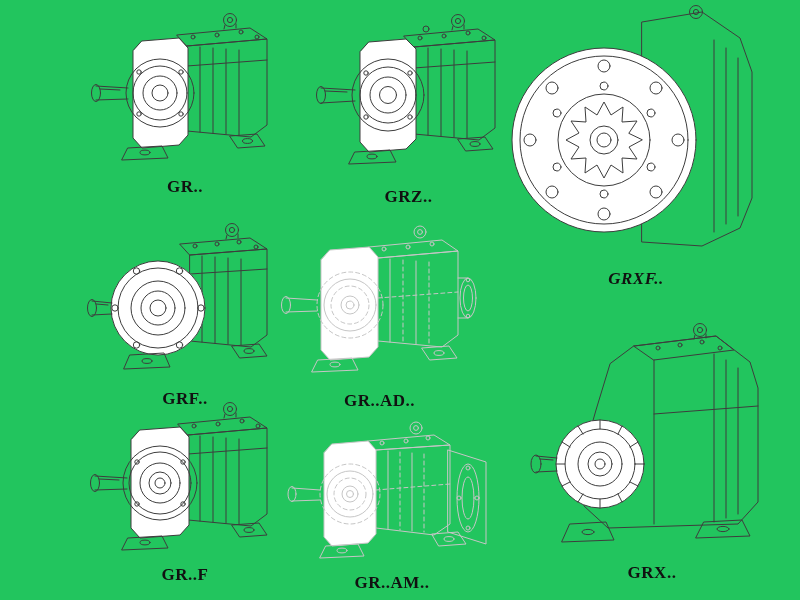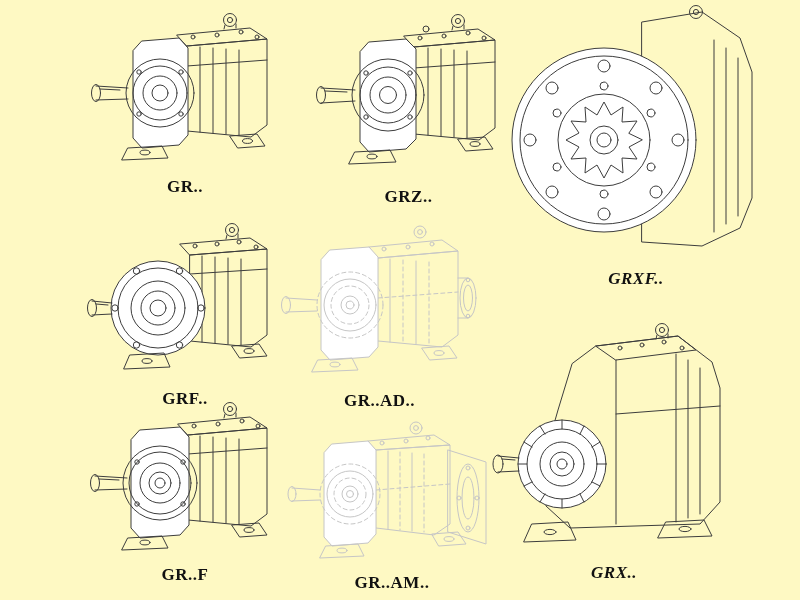--- a/index.html
+++ b/index.html
@@ -1,16 +1,16 @@
 <!DOCTYPE html>
 <html><head>
 <meta charset="utf-8">
 <style>
   html,body{margin:0;padding:0;background:#ffffff;}
-  .sheet{position:relative;width:800px;height:600px;background:#fef9c3;overflow:hidden;
+  .sheet{position:relative;width:800px;height:600px;background:#22c55e;overflow:hidden;
          font-family:"Liberation Serif", serif;}
   .cell{position:absolute;display:flex;flex-direction:column;align-items:center;}
   .cell svg{display:block;}
   .label{font-weight:bold;font-size:17px;color:#111111;letter-spacing:.5px;margin-top:1px;
          font-family:"Liberation Serif", serif;}
   .draw *{stroke:#3d3d3d;stroke-width:1;fill:none;stroke-linejoin:round;stroke-linecap:round;}
   .draw .fillw{fill:#ffffff;}
   .ghost *{stroke:#c6c6c6;}
   .dash{stroke-dasharray:4 3;}
 </style>
@@ -326,21 +326,21 @@
       <g>
         <path d="M44 142 L76 140 L82 152 L38 154 Z"></path>
           <ellipse cx="60" cy="146.5" rx="5" ry="2.4"></ellipse>
         <path d="M150 130 L176 128 L184 140 L157 142 Z"></path>
           <ellipse cx="167" cy="135" rx="5" ry="2.4"></ellipse>
       </g>
     </svg>
     <div class="label">GR..AM..</div>
   </div>
 
-  <div class="cell" style="left:470px;top:296px;width:288px;font-style:italic;">
+  <div class="cell" style="left:508px;top:296px;width:288px;">
     <svg viewBox="0 0 288 266" width="288" height="266" class="draw">
       <g>
         <path d="M126 50 L208 40 L242 66 L250 92 L250 206 L230 228 L100 232 L76 210 L76 156 L88 114 L102 68 Z"></path>
         <path d="M126 50 L208 40 L226 54 L146 64 Z"></path>
         <circle cx="150" cy="52" r="2"></circle>
           <circle cx="172" cy="49" r="2"></circle>
         <circle cx="194" cy="46" r="2"></circle>
           <circle cx="212" cy="52" r="2"></circle>
         <path d="M146 64 L146 228"></path>
         <path d="M206 58 L206 226 M218 64 L218 222 M230 72 L230 218"></path>

